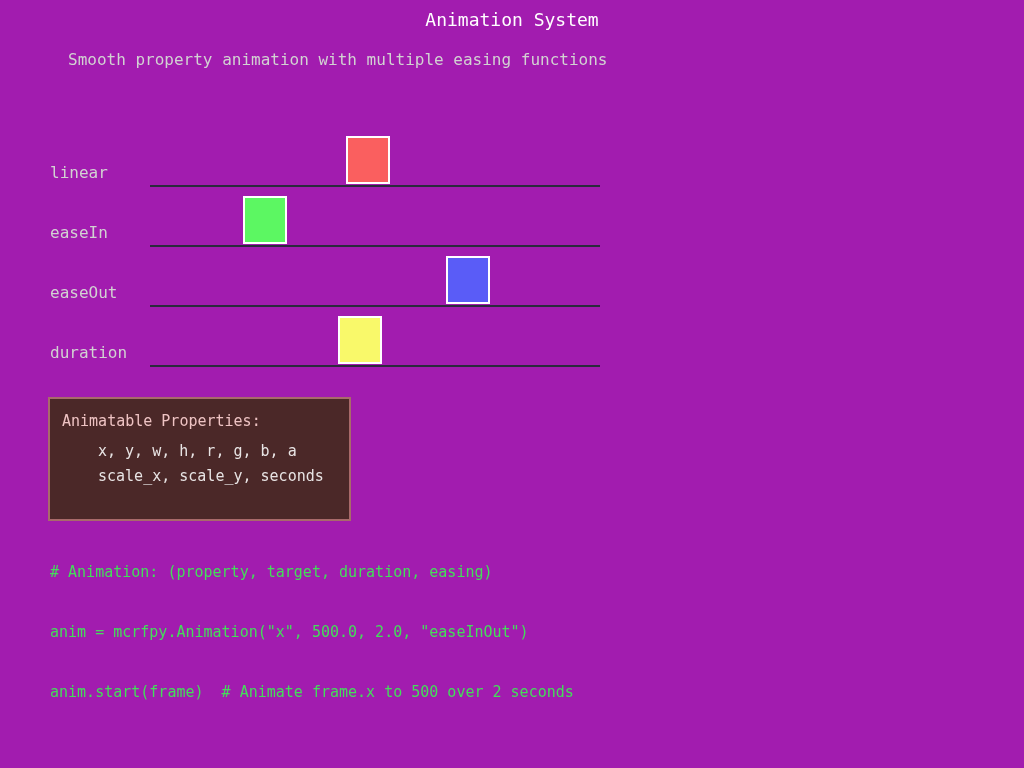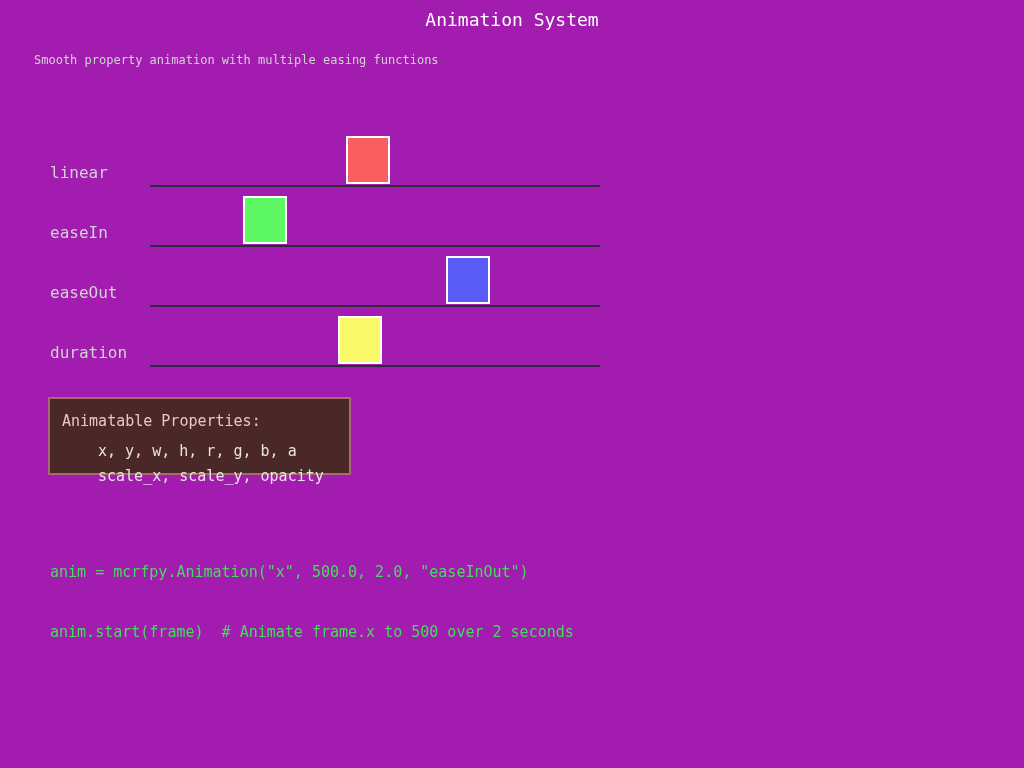--- a/index.html
+++ b/index.html
@@ -32,23 +32,23 @@
     width: 1024px;
     text-align: center;
     font-size: 18px;
     line-height: 20px;
     color: #ffffff;
     letter-spacing: 0px;
     white-space: pre;
   }
   .subtitle {
     position: absolute;
-    left: 34px;
+    left: 68px;
     top: 51px;
-    font-size: 12px;
+    font-size: 16px;
     line-height: 18px;
     color: #d2d2d2;
     white-space: pre;
     text-align: center;
   }
 
   
   .track {
     position: absolute;
     left: 0;
@@ -77,21 +77,21 @@
     box-sizing: border-box;
     border: 2px solid #ffffff;
   }
 
   
   .props-panel {
     position: absolute;
     left: 48px;
     top: 397px;
     width: 303px;
-    height: 78px;
+    height: 124px;
     box-sizing: border-box;
     background: #4b2828;
     border: 2px solid #a86a6a;
   }
   .props-title {
     position: absolute;
     left: 12px;
     top: 13px;
     font-size: 15px;
     line-height: 18px;
@@ -149,21 +149,22 @@
       <div class="track" style="top: 0px;">
         <div class="track-label" style="top: 326px;">duration</div>
         <div class="track-line" style="top: 365px; background: rgb(43, 43, 61);"></div>
         <div class="track-box" style="left: 338px; top: 316px; width: 44px; height: 48px; background: rgb(249, 249, 106); border-color: rgb(255, 255, 255);"></div>
       </div>
     </div>
 
   <div class="props-panel" style="background: rgb(75, 40, 40); border-color: rgb(168, 106, 106);">
     <div class="props-title">Animatable Properties:</div>
     <div class="props-line props-line-0">x, y, w, h, r, g, b, a</div>
-    <div class="props-line props-line-1">scale_x, scale_y, opacity</div>
+    <div class="props-line props-line-1">scale_x, scale_y, seconds</div>
   </div>
 
   <div class="code-block" style="color: rgb(68, 221, 90);">
+    <div class="code-line"># Animation: (property, target, duration, easing)</div>
     <div class="code-line">anim = mcrfpy.Animation("x", 500.0, 2.0, "easeInOut")</div>
     <div class="code-line">anim.start(frame)  # Animate frame.x to 500 over 2 seconds</div>
   </div>
 
 </div>
 
 </body></html>

